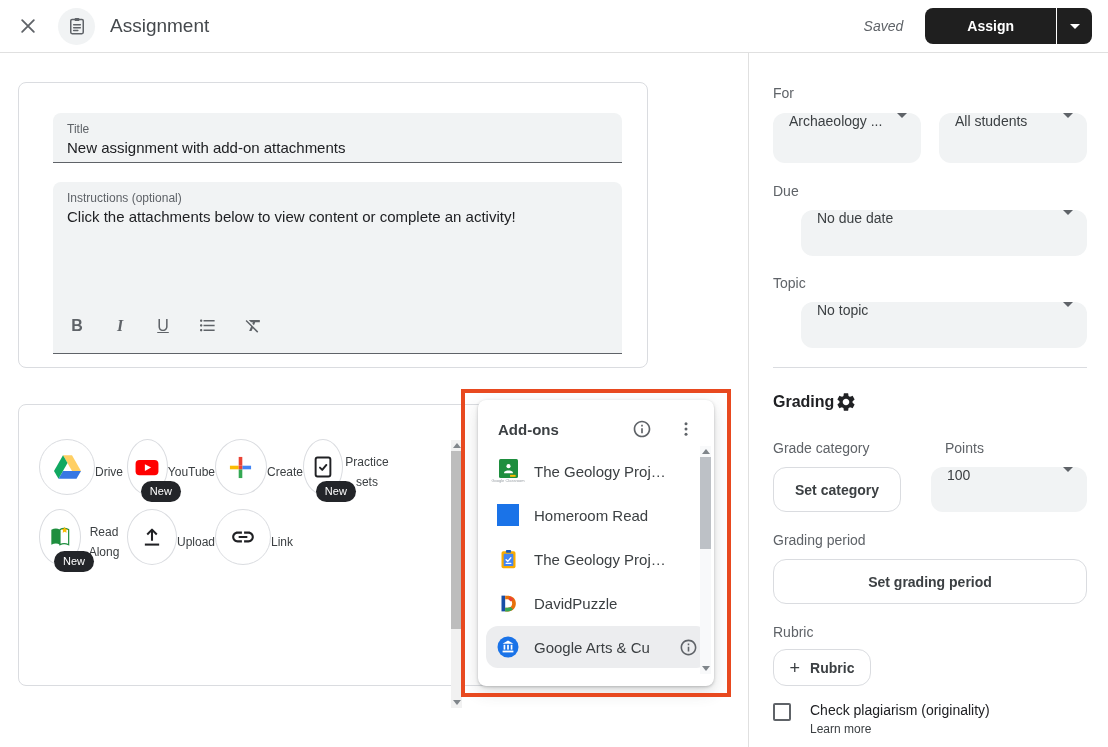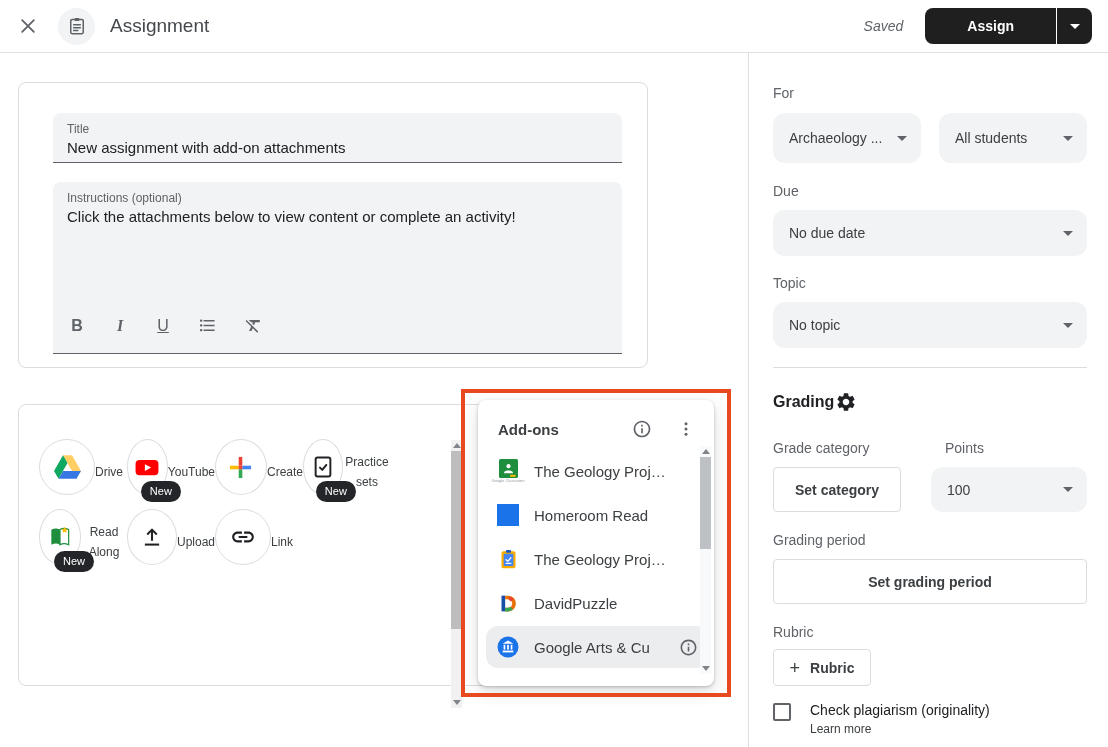--- a/index.html
+++ b/index.html
@@ -87,39 +87,39 @@
   .outer-scroll .thumb{height:178px;margin-bottom:auto;background:#bdbdbd;}
 
   
   .annotation-rect{position:absolute;left:461px;top:389px;width:270px;height:308px;
     border:4px solid var(--annotation-red);z-index:10;pointer-events:none;}
 
   
   .sidebar{position:absolute;left:748px;top:53px;width:360px;height:694px;background:#fff;
     border-left:1px solid #e0e0e0;padding:32px 21px 0 24px;}
   .side-label{font-size:14px;color:var(--label-gray);line-height:16px;}
-  .dd{background:var(--field-bg);border-radius:12px;display:flex;align-items:center;
+  .dd{background:var(--field-bg);border-radius:12px;display:flex;align-items:flex-start;
     padding:0 14px 0 16px;font-size:14px;color:var(--ink2);cursor:pointer;}
   .dd .dd-text{overflow:hidden;text-overflow:ellipsis;white-space:nowrap;}
   .dd .spacer,.row .spacer{flex:1;}
   .caret-down{width:0;height:0;border-left:5px solid transparent;border-right:5px solid transparent;
     border-top:5px solid var(--label-gray);flex-shrink:0;margin-left:8px;}
   .for-row{display:flex;gap:18px;margin-top:12px;}
   .for-row .dd{height:50px;flex:1;min-width:0;}
-  .dd-wide{height:46px;margin-top:11px;}
+  .dd-wide{height:46px;margin-top:11px;margin-left:28px;}
   .mt20{margin-top:20px;}
   .mt19{margin-top:19px;}
   .side-divider{border:none;border-top:1px solid var(--border);margin:19px 0 0 0;}
   .grading-row{display:flex;align-items:center;margin-top:22px;}
   .grading-title{font-size:16px;font-weight:bold;color:var(--ink);}
   .two-col{display:flex;gap:30px;}
   .two-col > div{flex:1;min-width:0;}
   .labels-row{margin-top:26px;}
   .fields-row{margin-top:11px;}
-  .btn-outline{border:1px solid var(--border);border-radius:4px;background:#fff;height:45px;
+  .btn-outline{border:1px solid var(--border);border-radius:13px;background:#fff;height:45px;
     display:flex;align-items:center;justify-content:center;font-size:14px;font-weight:bold;
     color:var(--ink2);cursor:pointer;}
   .dd-points{height:45px;}
   .btn-full{margin-top:11px;}
   .rubric-btn{margin-top:9px;width:98px;height:37px;gap:10px;}
   .plus-glyph{font-size:18px;font-weight:normal;color:var(--ink2);line-height:18px;}
   .plagiarism-row{display:flex;margin-top:15px;}
   .checkbox{width:18px;height:18px;border:2px solid var(--label-gray);border-radius:2px;background:#fff;
     flex-shrink:0;margin-top:2px;cursor:pointer;}
   .plagiarism-texts{margin-left:19px;}

